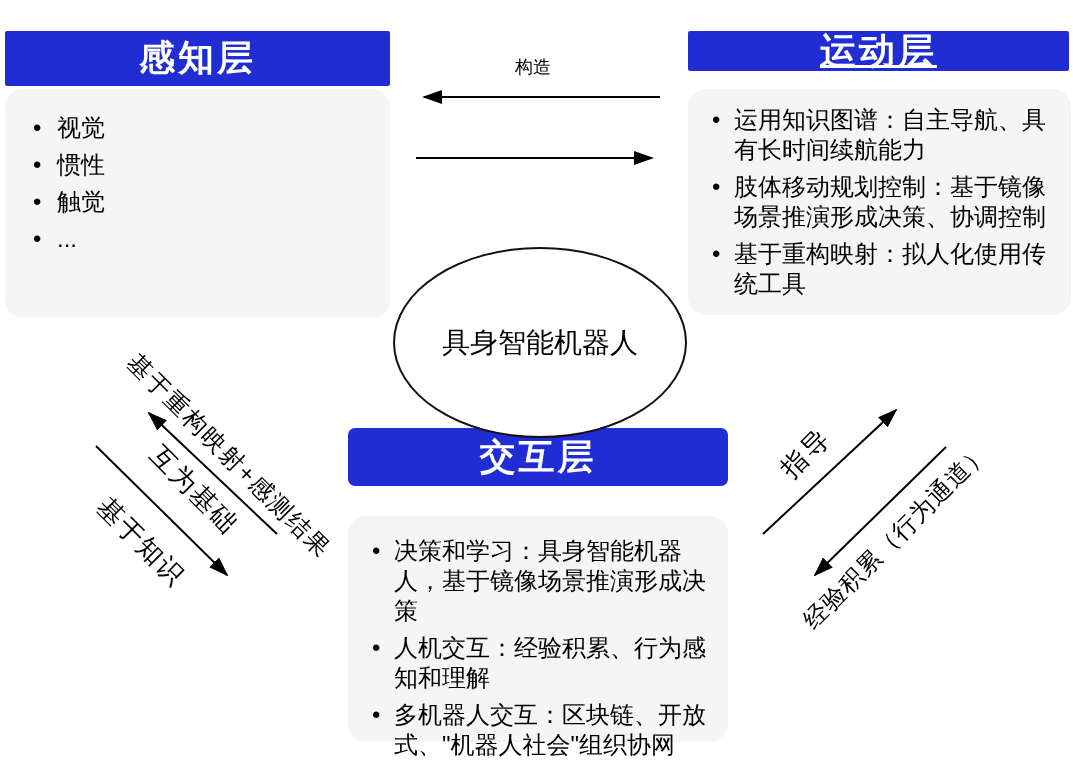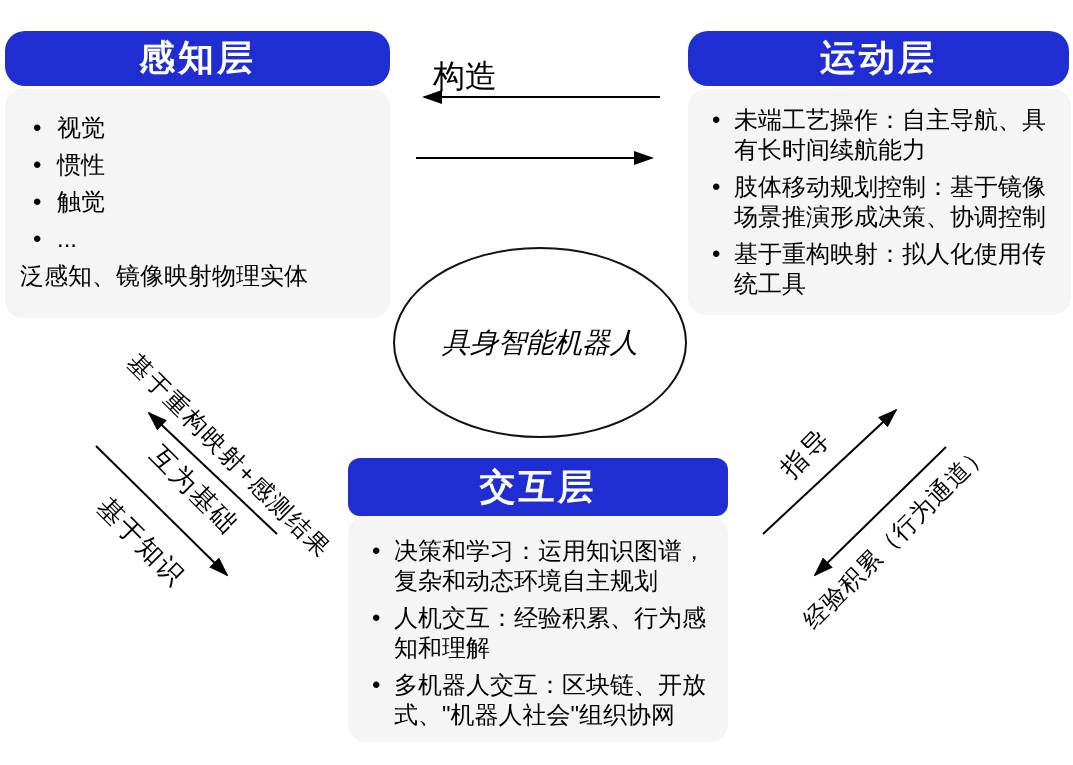--- a/index.html
+++ b/index.html
@@ -1,21 +1,21 @@
 <!DOCTYPE html>
 <html><head>
 <meta charset="utf-8">
 <style>
   html,body{margin:0;padding:0;background:#fff;}
   .canvas{
     position:relative;width:1073px;height:765px;background:#ffffff;overflow:hidden;
     font-family:"Liberation Sans", sans-serif;color:#000;
   }
   .hdr{
-    position:absolute;background:#1F2DD3;border-radius:20px;color:#fff;
+    position:absolute;background:#1F2DD3;border-radius:2px;color:#fff;
     display:flex;align-items:center;justify-content:center;
     font-size:36px;font-weight:bold;letter-spacing:3px;
   }
   .panel{
     position:absolute;background:#F5F5F6;border-radius:18px;box-sizing:border-box;
   }
   .panel ul{list-style:none;margin:0;padding:0;}
   .panel li{display:flex;align-items:flex-start;}
   .blt{flex:0 0 30px;text-align:left;padding-left:8px;box-sizing:border-box;}
   
@@ -25,25 +25,25 @@
   .p-footer{line-height:37px;}
   
   .d-body{padding:16px 8px 0 16px;font-size:24px;}
   .d-body li{line-height:30px;margin-bottom:7px;}
   .d-body .txt{flex:1;}
   
   .ellipse{
     position:absolute;left:393px;top:247px;width:290px;height:187px;
     border:2.5px solid #111;border-radius:50%;background:#fff;
     display:flex;flex-direction:row;align-items:center;justify-content:center;
-    font-size:28px;line-height:39px;text-align:center;font-style:italic;
+    font-size:28px;line-height:39px;text-align:center;
   }
   .arrow-svg{position:absolute;left:0;top:0;pointer-events:none;}
   .lbl{position:absolute;white-space:nowrap;}
-  .lbl-h{font-size:32px;}
+  .lbl-h{font-size:18px;text-align:center;}
   .rot45{transform:translate(-50%,-50%) rotate(45deg);}
   .rotm45{transform:translate(-50%,-50%) rotate(-45deg);}
 </style>
 </head>
 <body>
 
 <div class="canvas">
 
   <div class="hdr" style="left:5px;top:31px;width:385px;height:55px;">
     <span>感知层</span>
@@ -60,51 +60,50 @@
       </li>
       <li>
         <span class="blt">•</span>
         <span class="txt">触觉</span>
       </li>
       <li>
         <span class="blt">•</span>
         <span class="txt">...</span>
       </li>
     </ul>
-    <div class="p-footer" style="margin-left:-5px;">泛感知、镜像映射物理实体</div>
   </div>
 
-  <div class="hdr" style="left:688px;top:31px;width:381px;height:55px;">
+  <div class="hdr" style="left:688px;top:31px;width:381px;height:40px;text-decoration:underline;">
     <span>运动层</span>
   </div>
   <div class="panel d-body" style="left:688px;top:89px;width:383px;height:226px;">
     <ul>
       <li>
         <span class="blt">•</span>
-        <span class="txt">未端工艺操作：自主导航、具有长时间续航能力</span>
+        <span class="txt">运用知识图谱：自主导航、具有长时间续航能力</span>
       </li>
       <li>
         <span class="blt">•</span>
         <span class="txt">肢体移动规划控制：基于镜像场景推演形成决策、协调控制</span>
       </li>
       <li>
         <span class="blt">•</span>
         <span class="txt">基于重构映射：拟人化使用传统工具</span>
       </li>
     </ul>
   </div>
 
-  <div class="hdr" style="left:348px;top:458px;width:380px;height:58px;border-radius:12px;">
+  <div class="hdr" style="left:348px;top:428px;width:380px;height:58px;border-radius:7px;">
     <span>交互层</span>
   </div>
   <div class="panel d-body" style="left:348px;top:516px;width:380px;height:226px;padding-top:20px;">
     <ul>
       <li>
         <span class="blt">•</span>
-        <span class="txt">决策和学习：运用知识图谱，复杂和动态环境自主规划</span>
+        <span class="txt">决策和学习：具身智能机器人，基于镜像场景推演形成决策</span>
       </li>
       <li>
         <span class="blt">•</span>
         <span class="txt">人机交互：经验积累、行为感知和理解</span>
       </li>
       <li>
         <span class="blt">•</span>
         <span class="txt">多机器人交互：区块链、开放式、"机器人社会"组织协网</span>
       </li>
     </ul>

